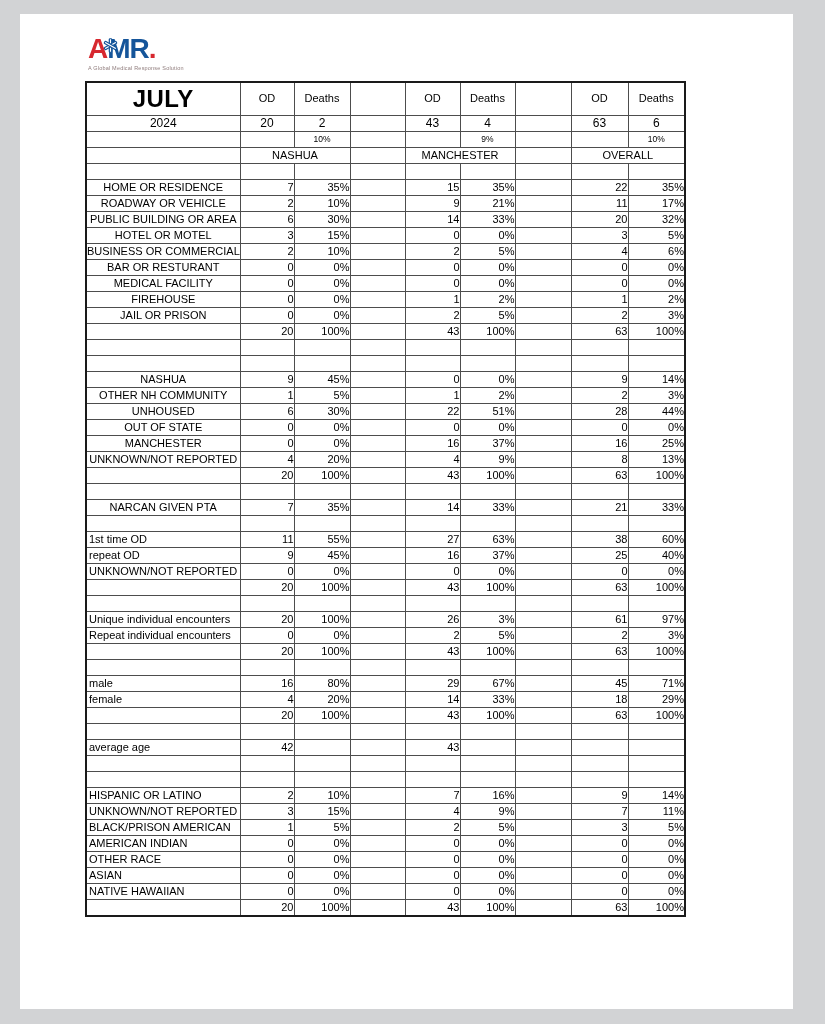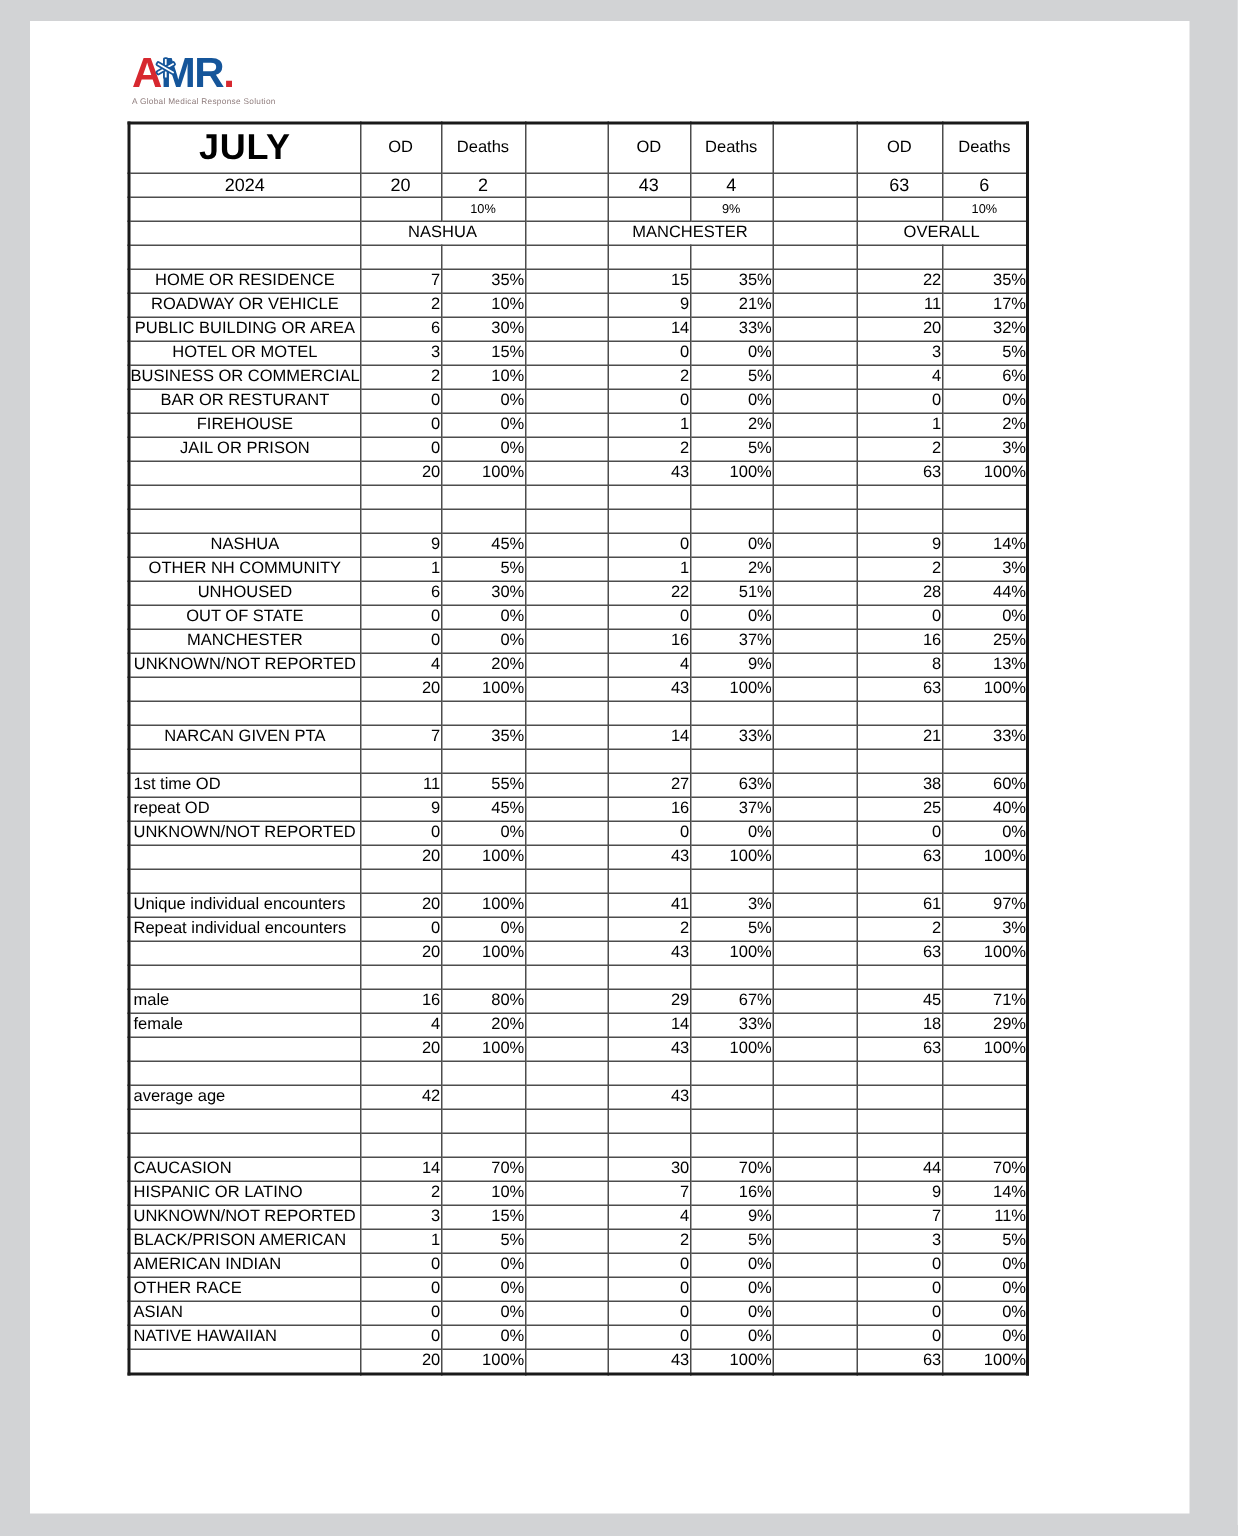--- a/index.html
+++ b/index.html
@@ -201,20 +201,31 @@
             <td class="num n">0</td>
             <td class="num n">0%</td>
             <td class="sep"></td>
             <td class="num m">0</td>
             <td class="num m">0%</td>
             <td class="sep"></td>
             <td class="num o">0</td>
             <td class="num o">0%</td>
           </tr>
           <tr>
+            <td class="lbl">MEDICAL FACILITY</td>
+            <td class="num n">0</td>
+            <td class="num n">0%</td>
+            <td class="sep"></td>
+            <td class="num m">0</td>
+            <td class="num m">0%</td>
+            <td class="sep"></td>
+            <td class="num o">0</td>
+            <td class="num o">0%</td>
+          </tr>
+          <tr>
             <td class="lbl">FIREHOUSE</td>
             <td class="num n">0</td>
             <td class="num n">0%</td>
             <td class="sep"></td>
             <td class="num m">1</td>
             <td class="num m">2%</td>
             <td class="sep"></td>
             <td class="num o">1</td>
             <td class="num o">2%</td>
           </tr>
@@ -425,21 +436,21 @@
             <td class="num m"></td>
             <td class="sep"></td>
             <td class="num o"></td>
             <td class="num o"></td>
           </tr>
           <tr>
             <td class="lbl left">Unique individual encounters</td>
             <td class="num n">20</td>
             <td class="num n">100%</td>
             <td class="sep"></td>
-            <td class="num m">41</td>
+            <td class="num m">26</td>
             <td class="num m">3%</td>
             <td class="sep"></td>
             <td class="num o">61</td>
             <td class="num o">97%</td>
           </tr>
           <tr>
             <td class="lbl left">Repeat individual encounters</td>
             <td class="num n">0</td>
             <td class="num n">0%</td>
             <td class="sep"></td>
@@ -540,31 +551,20 @@
           <tr>
             <td class="lbl"></td>
             <td class="num n"></td>
             <td class="num n"></td>
             <td class="sep"></td>
             <td class="num m"></td>
             <td class="num m"></td>
             <td class="sep"></td>
             <td class="num o"></td>
             <td class="num o"></td>
-          </tr>
-          <tr>
-            <td class="lbl left">CAUCASION</td>
-            <td class="num n">14</td>
-            <td class="num n">70%</td>
-            <td class="sep"></td>
-            <td class="num m">30</td>
-            <td class="num m">70%</td>
-            <td class="sep"></td>
-            <td class="num o">44</td>
-            <td class="num o">70%</td>
           </tr>
           <tr>
             <td class="lbl left">HISPANIC OR LATINO</td>
             <td class="num n">2</td>
             <td class="num n">10%</td>
             <td class="sep"></td>
             <td class="num m">7</td>
             <td class="num m">16%</td>
             <td class="sep"></td>
             <td class="num o">9</td>

